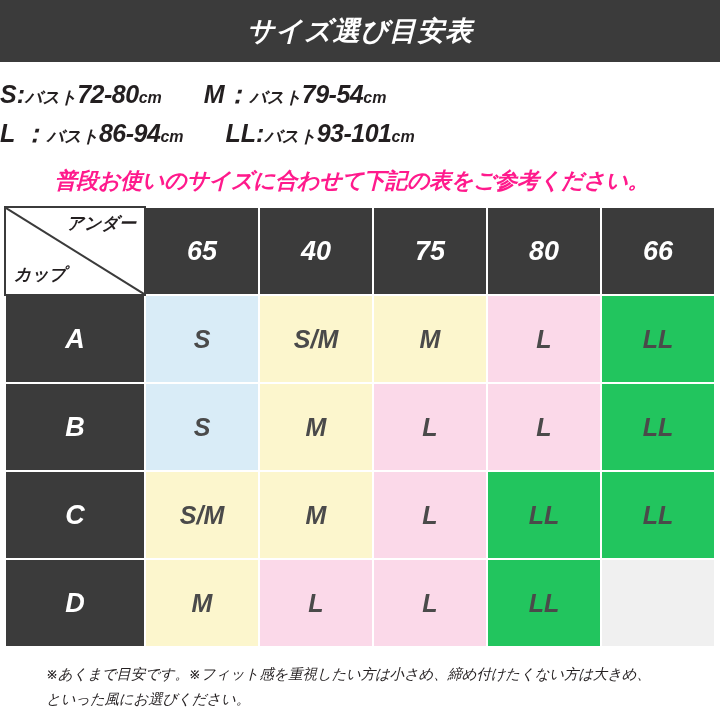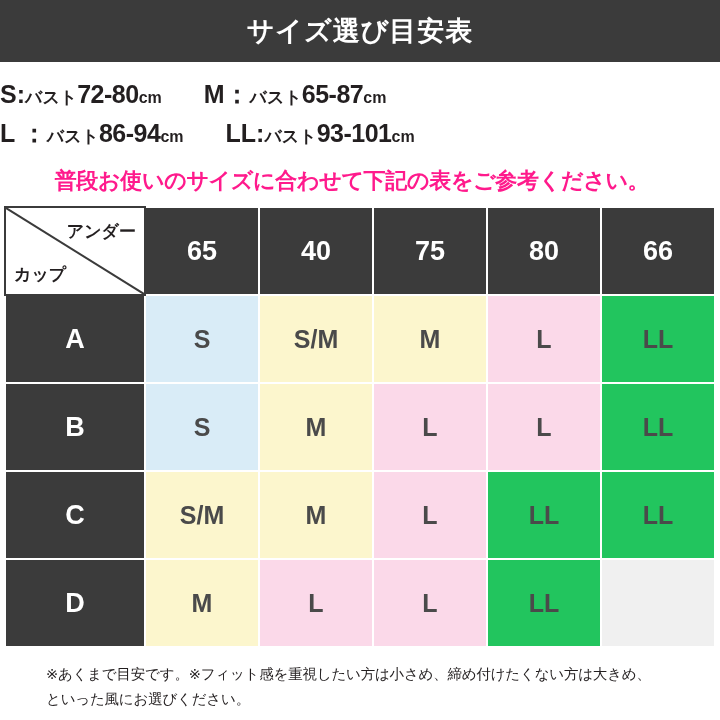--- a/index.html
+++ b/index.html
@@ -12,20 +12,21 @@
     background: #ffffff;
     font-family: "Liberation Sans", "DejaVu Sans", sans-serif;
     color: #231f20;
     overflow: hidden;
   }
   .page {
     position: relative;
     width: 720px;
     height: 556px;
     box-sizing: border-box;
+    font-style: italic;
   }
 
   
   .title-bar {
     height: 62px;
     background: #3b3b3b;
     color: #ffffff;
     display: flex;
     align-items: center;
     justify-content: center;
@@ -85,21 +86,21 @@
     background: #ffffff;
     position: relative;
     border: 2px solid #3b3b3b !important;
   }
   .corner-cell .diag {
     position: absolute;
     inset: 0;
   }
   .corner-cell .under-lbl {
     position: absolute;
-    top: 12px;
+    top: 4px;
     right: 8px;
     font-size: 17px;
     font-weight: bold;
     color: #231f20;
   }
   .corner-cell .cup-lbl {
     position: absolute;
     bottom: 8px;
     left: 8px;
     font-size: 17px;
@@ -148,21 +149,21 @@
   <div class="title-bar">
     <span>サイズ選び目安表</span>
   </div>
 
   <div class="bust-block">
     <div class="bust-row">
       <div class="bust-item">
         <span class="lbl">S:</span><span class="sm">バスト</span><span class="num">72-80</span><span class="unit">cm</span>
       </div>
       <div class="bust-item">
-        <span class="lbl">M：</span><span class="sm">バスト</span><span class="num">65-87</span><span class="unit">cm</span>
+        <span class="lbl">M：</span><span class="sm">バスト</span><span class="num">79-54</span><span class="unit">cm</span>
       </div>
     </div>
     <div class="bust-row">
       <div class="bust-item">
         <span class="lbl">L ：</span><span class="sm">バスト</span><span class="num">86-94</span><span class="unit">cm</span>
       </div>
       <div class="bust-item">
         <span class="lbl">LL:</span><span class="sm">バスト</span><span class="num">93-101</span><span class="unit">cm</span>
       </div>
     </div>

